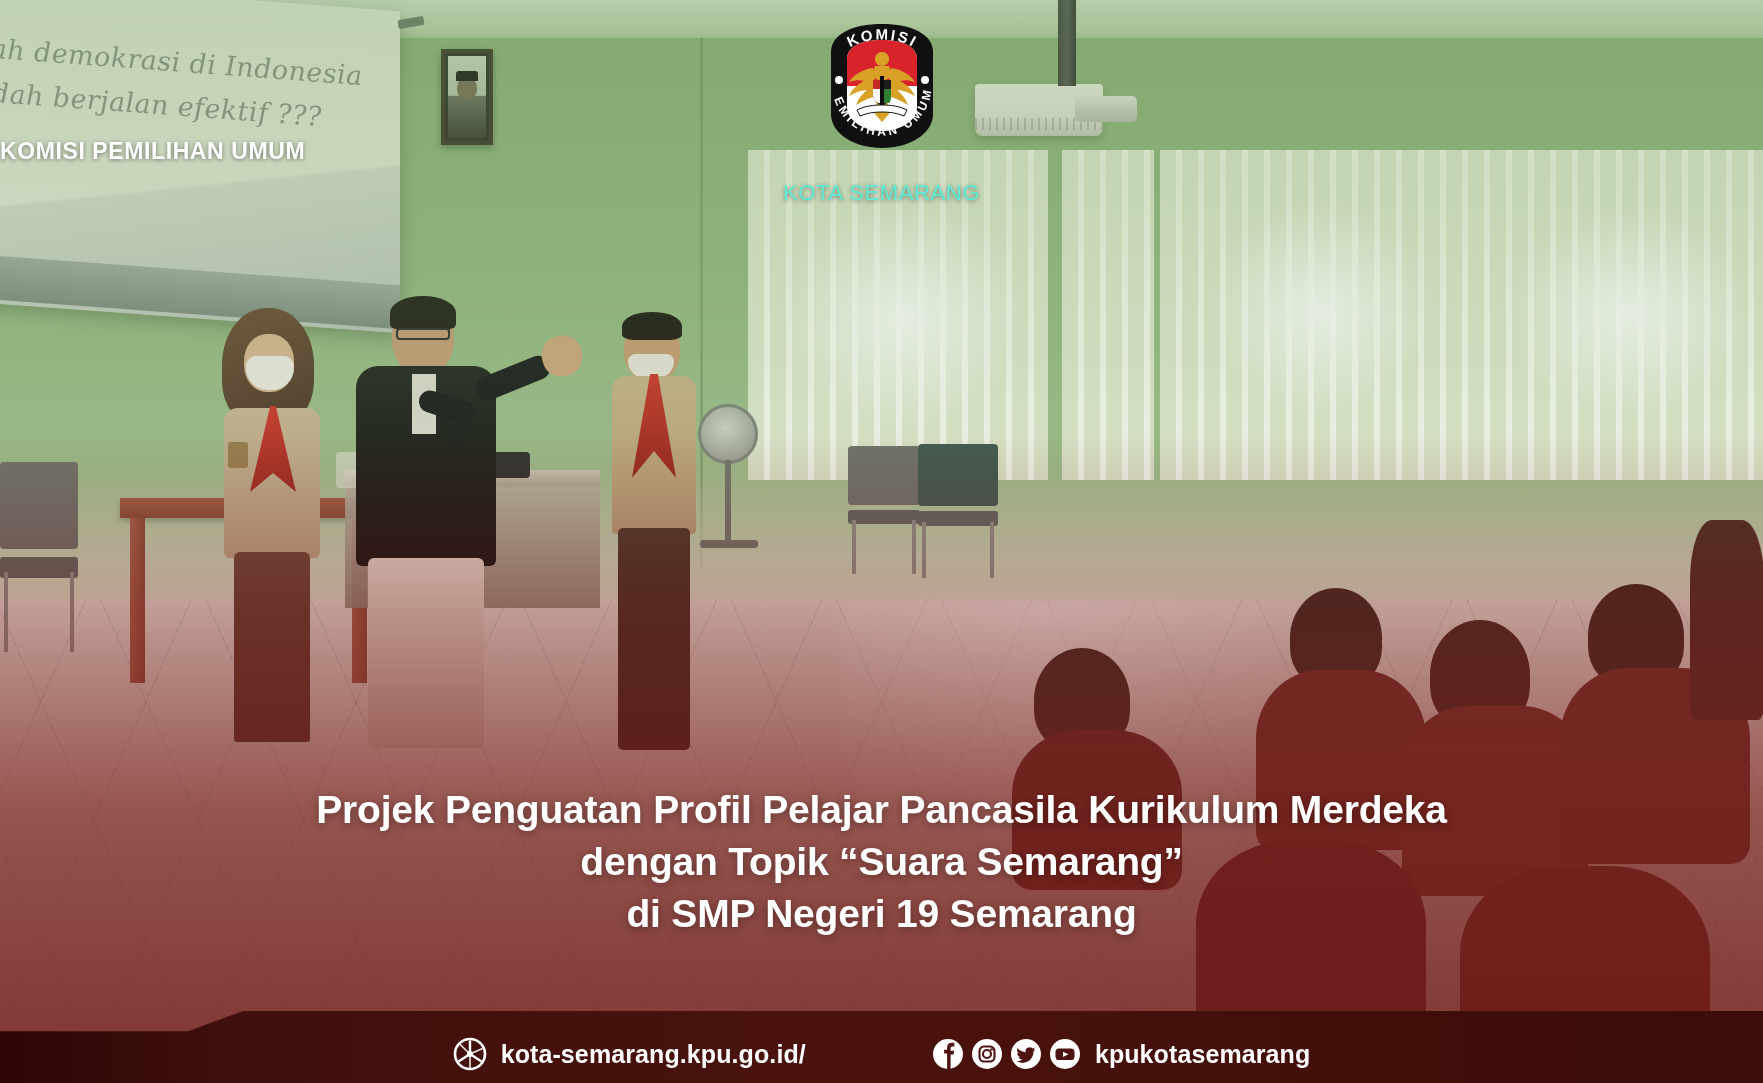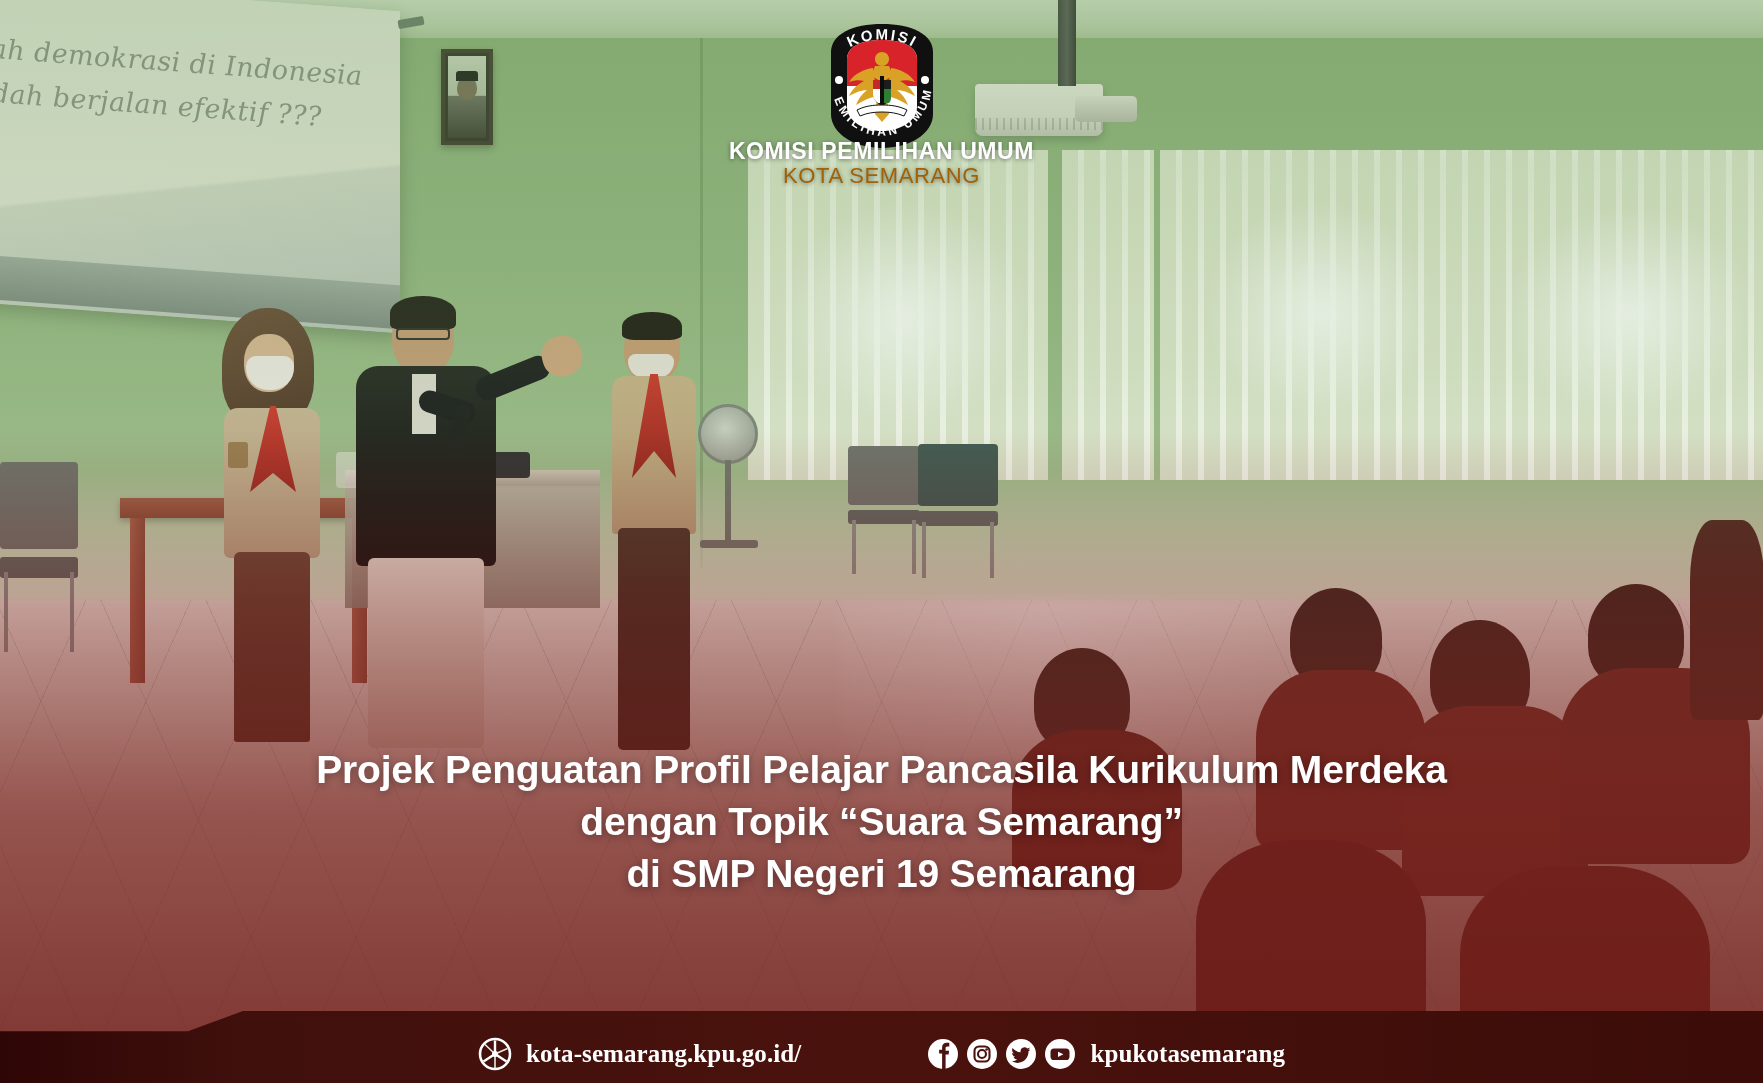--- a/index.html
+++ b/index.html
@@ -341,60 +341,59 @@
     pointer-events: none;
   }
 
   
   .kpu-logo {
     position: absolute; left: 823px; top: 22px; width: 118px; height: 128px;
   }
 
   .kpu-name {
     position: absolute; left: 0; right: 0; top: 138px;
-    text-align: center;
     color: #ffffff;
     font-weight: bold;
     font-size: 23px;
     letter-spacing: .6px;
     text-shadow: 0 1px 4px rgba(0,0,0,.45);
   }
   .kpu-sub {
-    position: absolute; left: 0; right: 0; top: 163px;
+    position: absolute; left: 0; right: 0; top: 180px;
     text-align: center;
-    color: #a16207;
+    color: #5eead4;
     font-size: 22px;
     letter-spacing: .6px;
     text-shadow: 0 1px 4px rgba(0,0,0,.45);
   }
 
   
   .headline {
-    position: absolute; left: 0; right: 0; top: 744px;
+    position: absolute; left: 0; right: 0; top: 784px;
     text-align: center;
     color: #ffffff;
     font-weight: bold;
     font-size: 39px;
     line-height: 52px;
     letter-spacing: -0.2px;
     text-shadow: 0 2px 8px rgba(0,0,0,.35);
     padding: 0 90px;
   }
 
   
   .bottom-bar {
     position: absolute; left: 0; bottom: 0; width: 100%; height: 72px;
     background: linear-gradient(90deg,#2e0605 0%, #40100c 14%, #4a120d 50%, #3b0c08 100%);
     clip-path: polygon(0 28%, 188px 28%, 243px 0, 100% 0, 100% 100%, 0 100%);
   }
   .bottom-bar-inner {
     position: absolute; left: 0; bottom: 0; width: 100%; height: 58px;
     display: flex; align-items: center; justify-content: center; gap: 126px;
   }
-  .bb-group { display: flex; align-items: center; gap: 14px; font-family: Liberation Serif, serif; }
+  .bb-group { display: flex; align-items: center; gap: 14px; }
   .bb-text {
     color: #fff; font-size: 25px; font-weight: bold; letter-spacing: .1px;
   }
   .soc-row { display: flex; align-items: center; gap: 7px; }
   .soc { width: 32px; height: 32px; }
   .globe { width: 34px; height: 34px; }
 </style>
 </head>
 <body>
 

